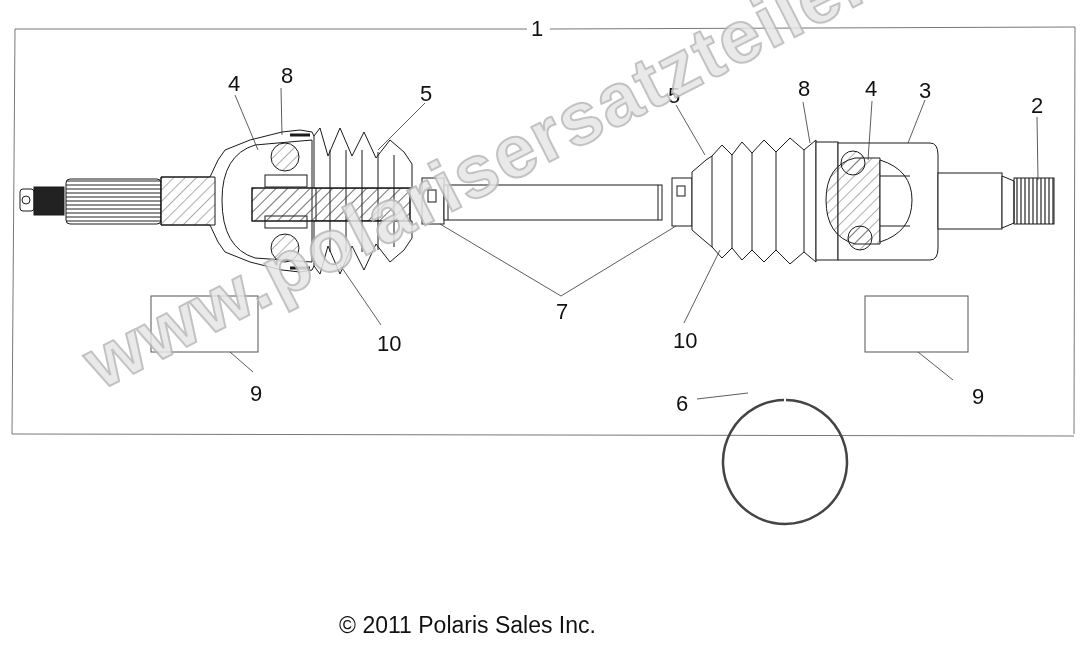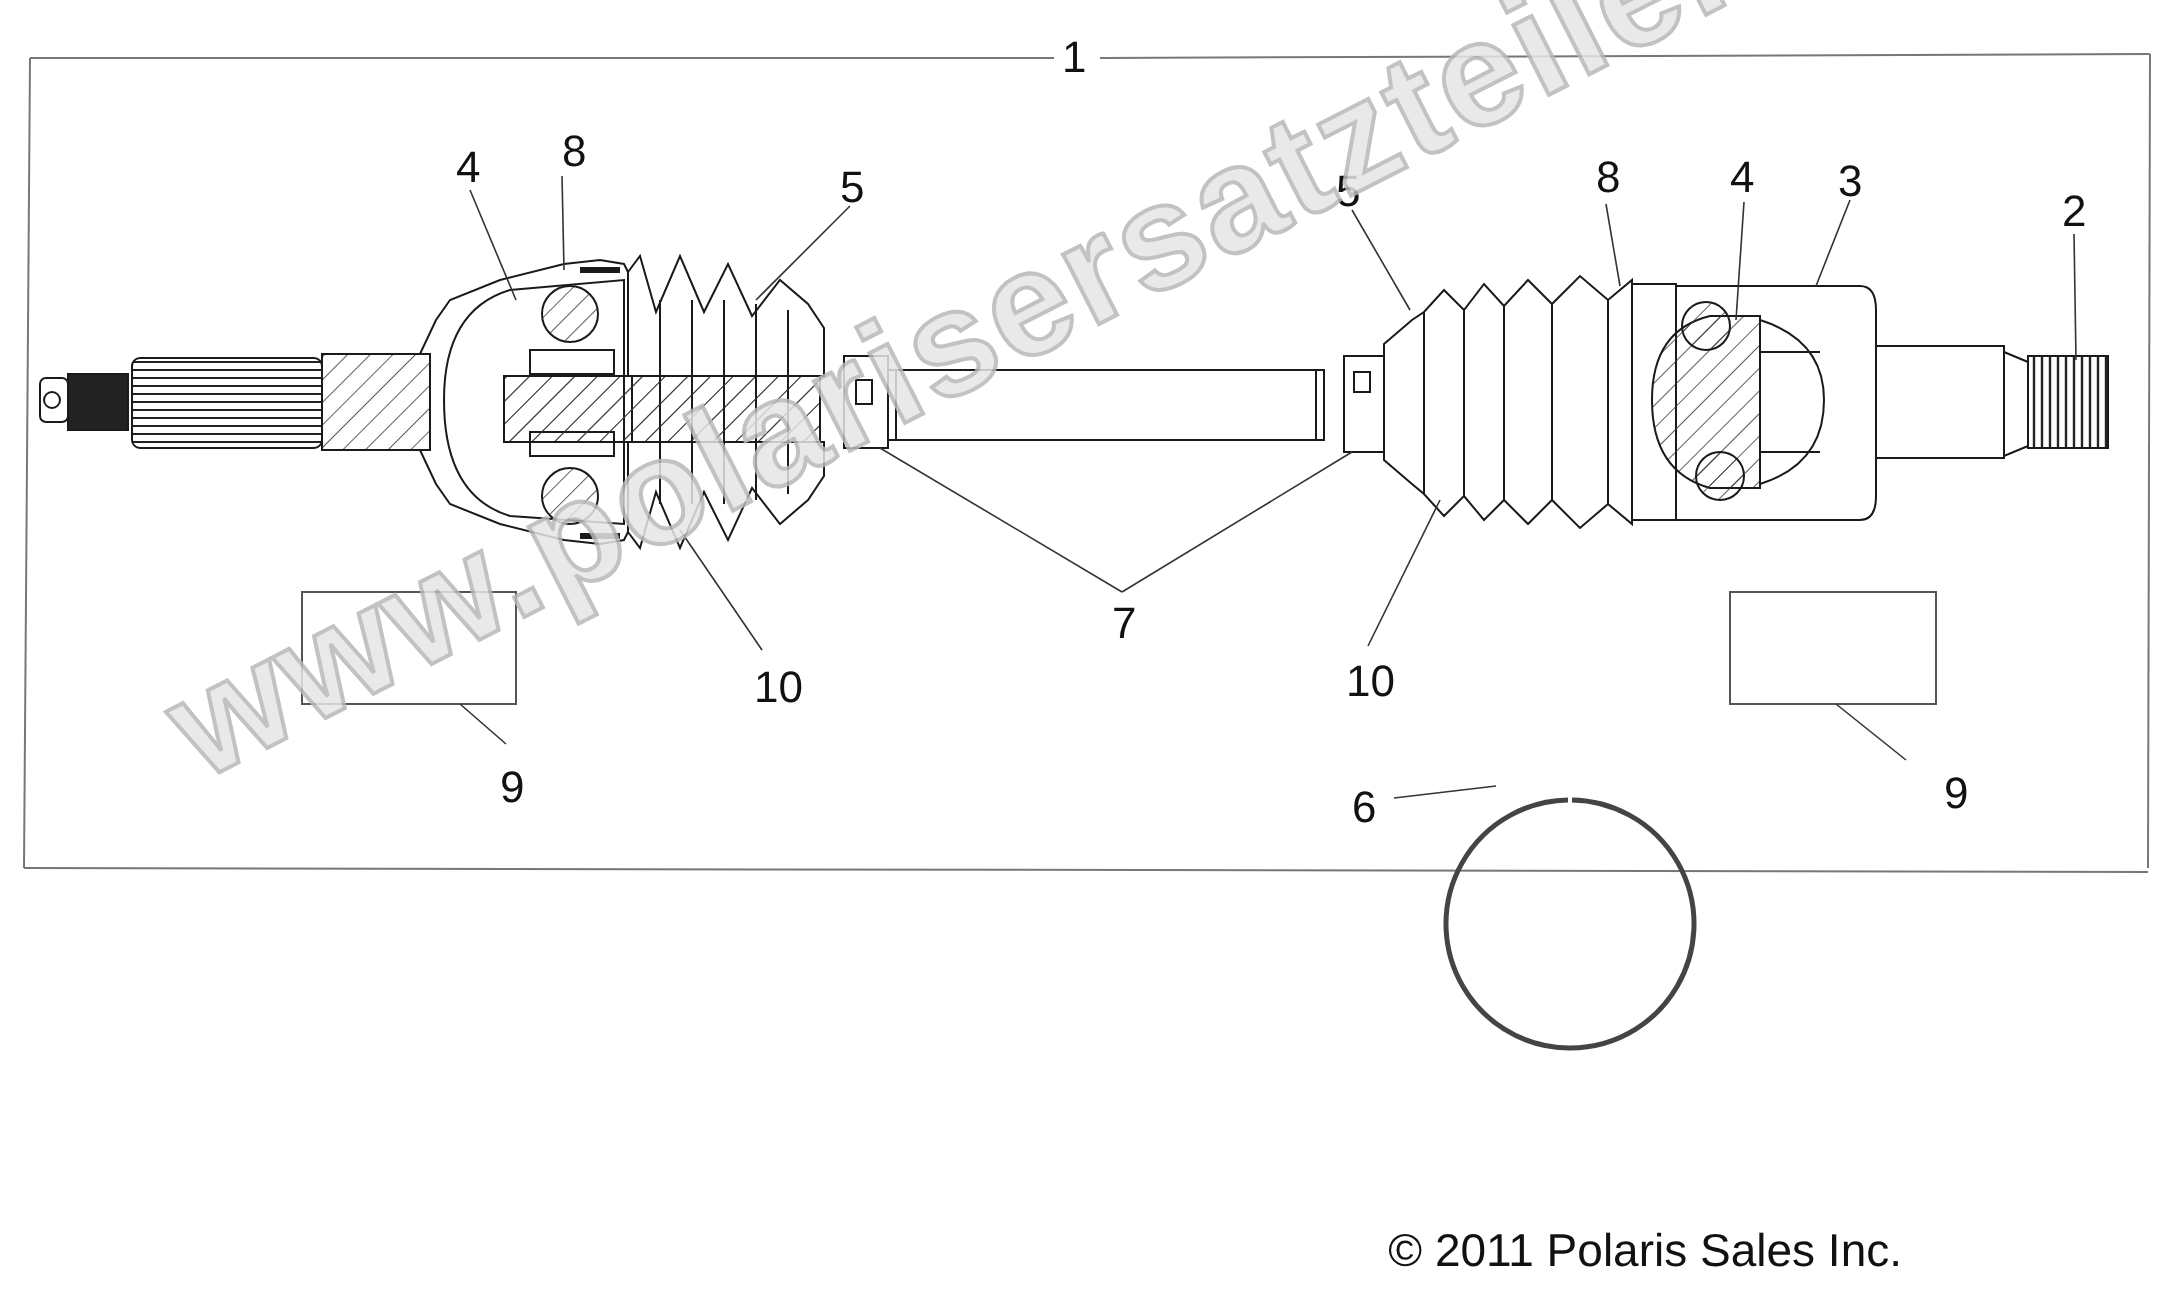--- a/index.html
+++ b/index.html
@@ -1,21 +1,21 @@
 <!DOCTYPE html>
 <html><head>
 <meta charset="utf-8">
 <style>
   html, body { margin: 0; padding: 0; background: #ffffff; }
   body { width: 1091px; height: 651px; position: relative; overflow: hidden;
          font-family: "Liberation Sans", sans-serif; }
   #stage { position: absolute; left: 0; top: 0; width: 1091px; height: 651px; }
   .callout { position: absolute; font-family: "Liberation Sans", sans-serif;
              font-size: 22px; color: #111; line-height: 1; }
-  .copyright { position: absolute; left: 16px; width: 935px; top: 612px; text-align: right;
+  .copyright { position: absolute; left: 0; width: 935px; top: 612px; text-align: center;
                font-size: 23px; color: #111; }
   .watermark { position: absolute; left: 70px; top: 330px;
                font-family: "Liberation Sans", sans-serif; font-weight: bold;
                font-size: 74px; color: #e6e6e6; letter-spacing: 2px;
                -webkit-text-stroke: 2px #b8b8b8;
                transform: rotate(-27deg); transform-origin: 0 0; white-space: nowrap;
                pointer-events: none; opacity: 0.85; }
 </style>
 </head>
 <body>

